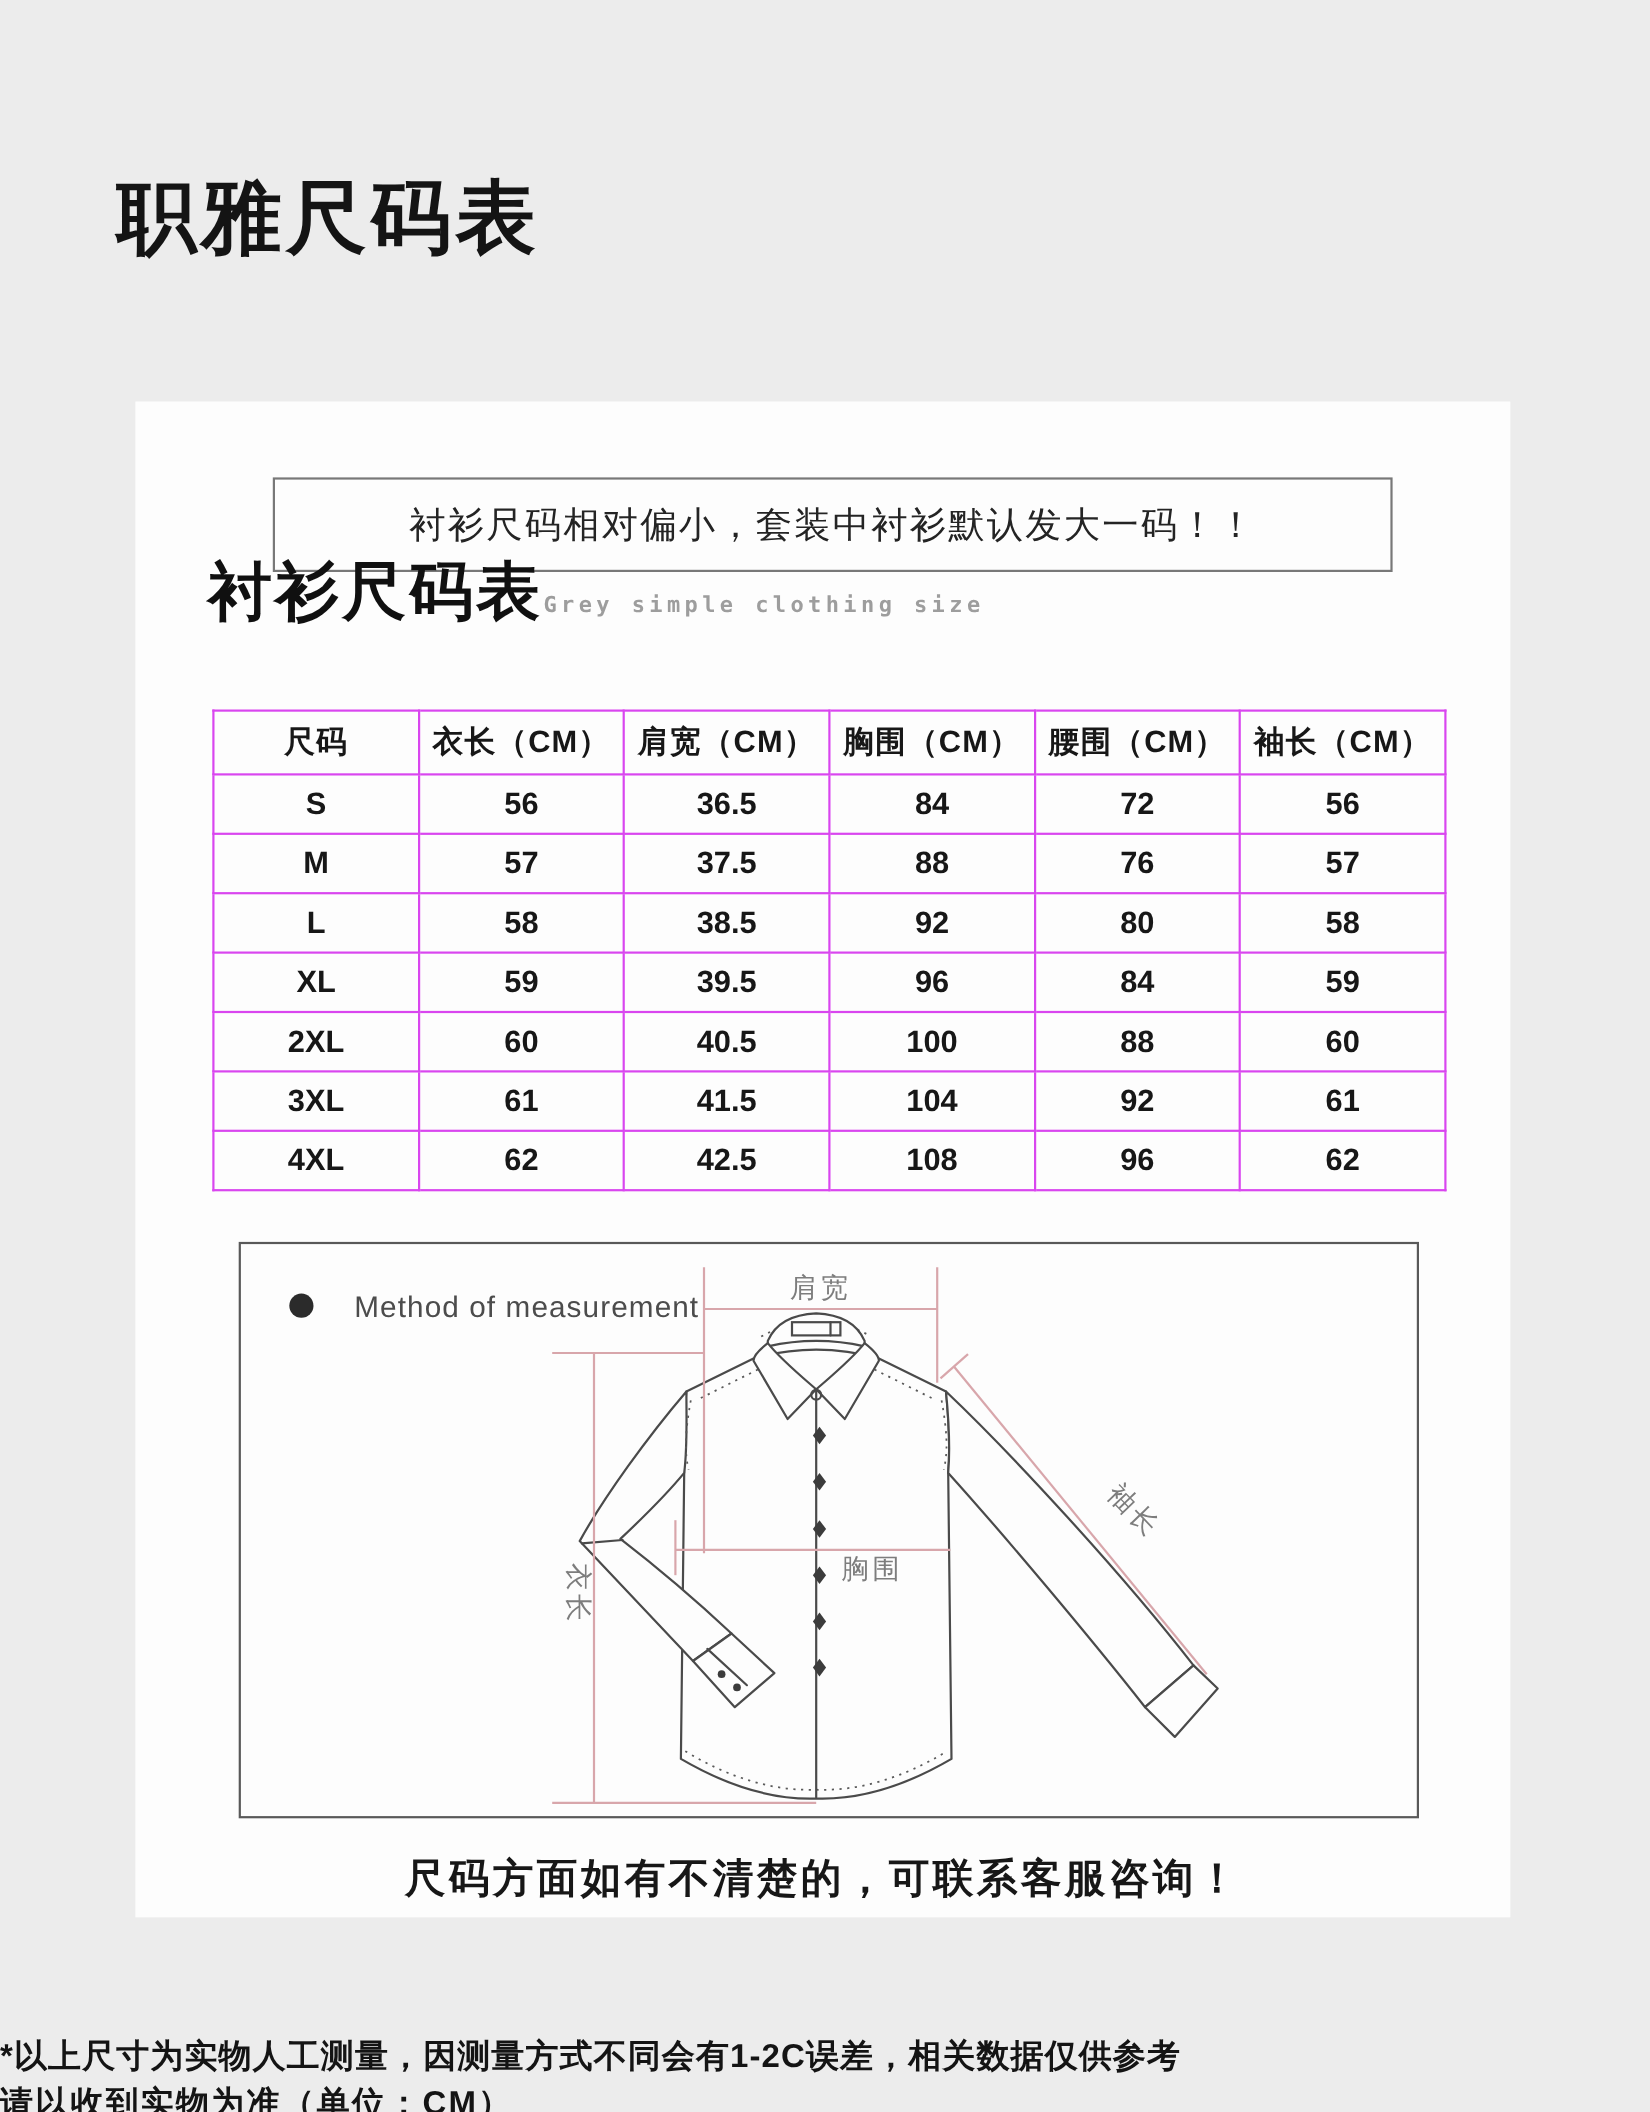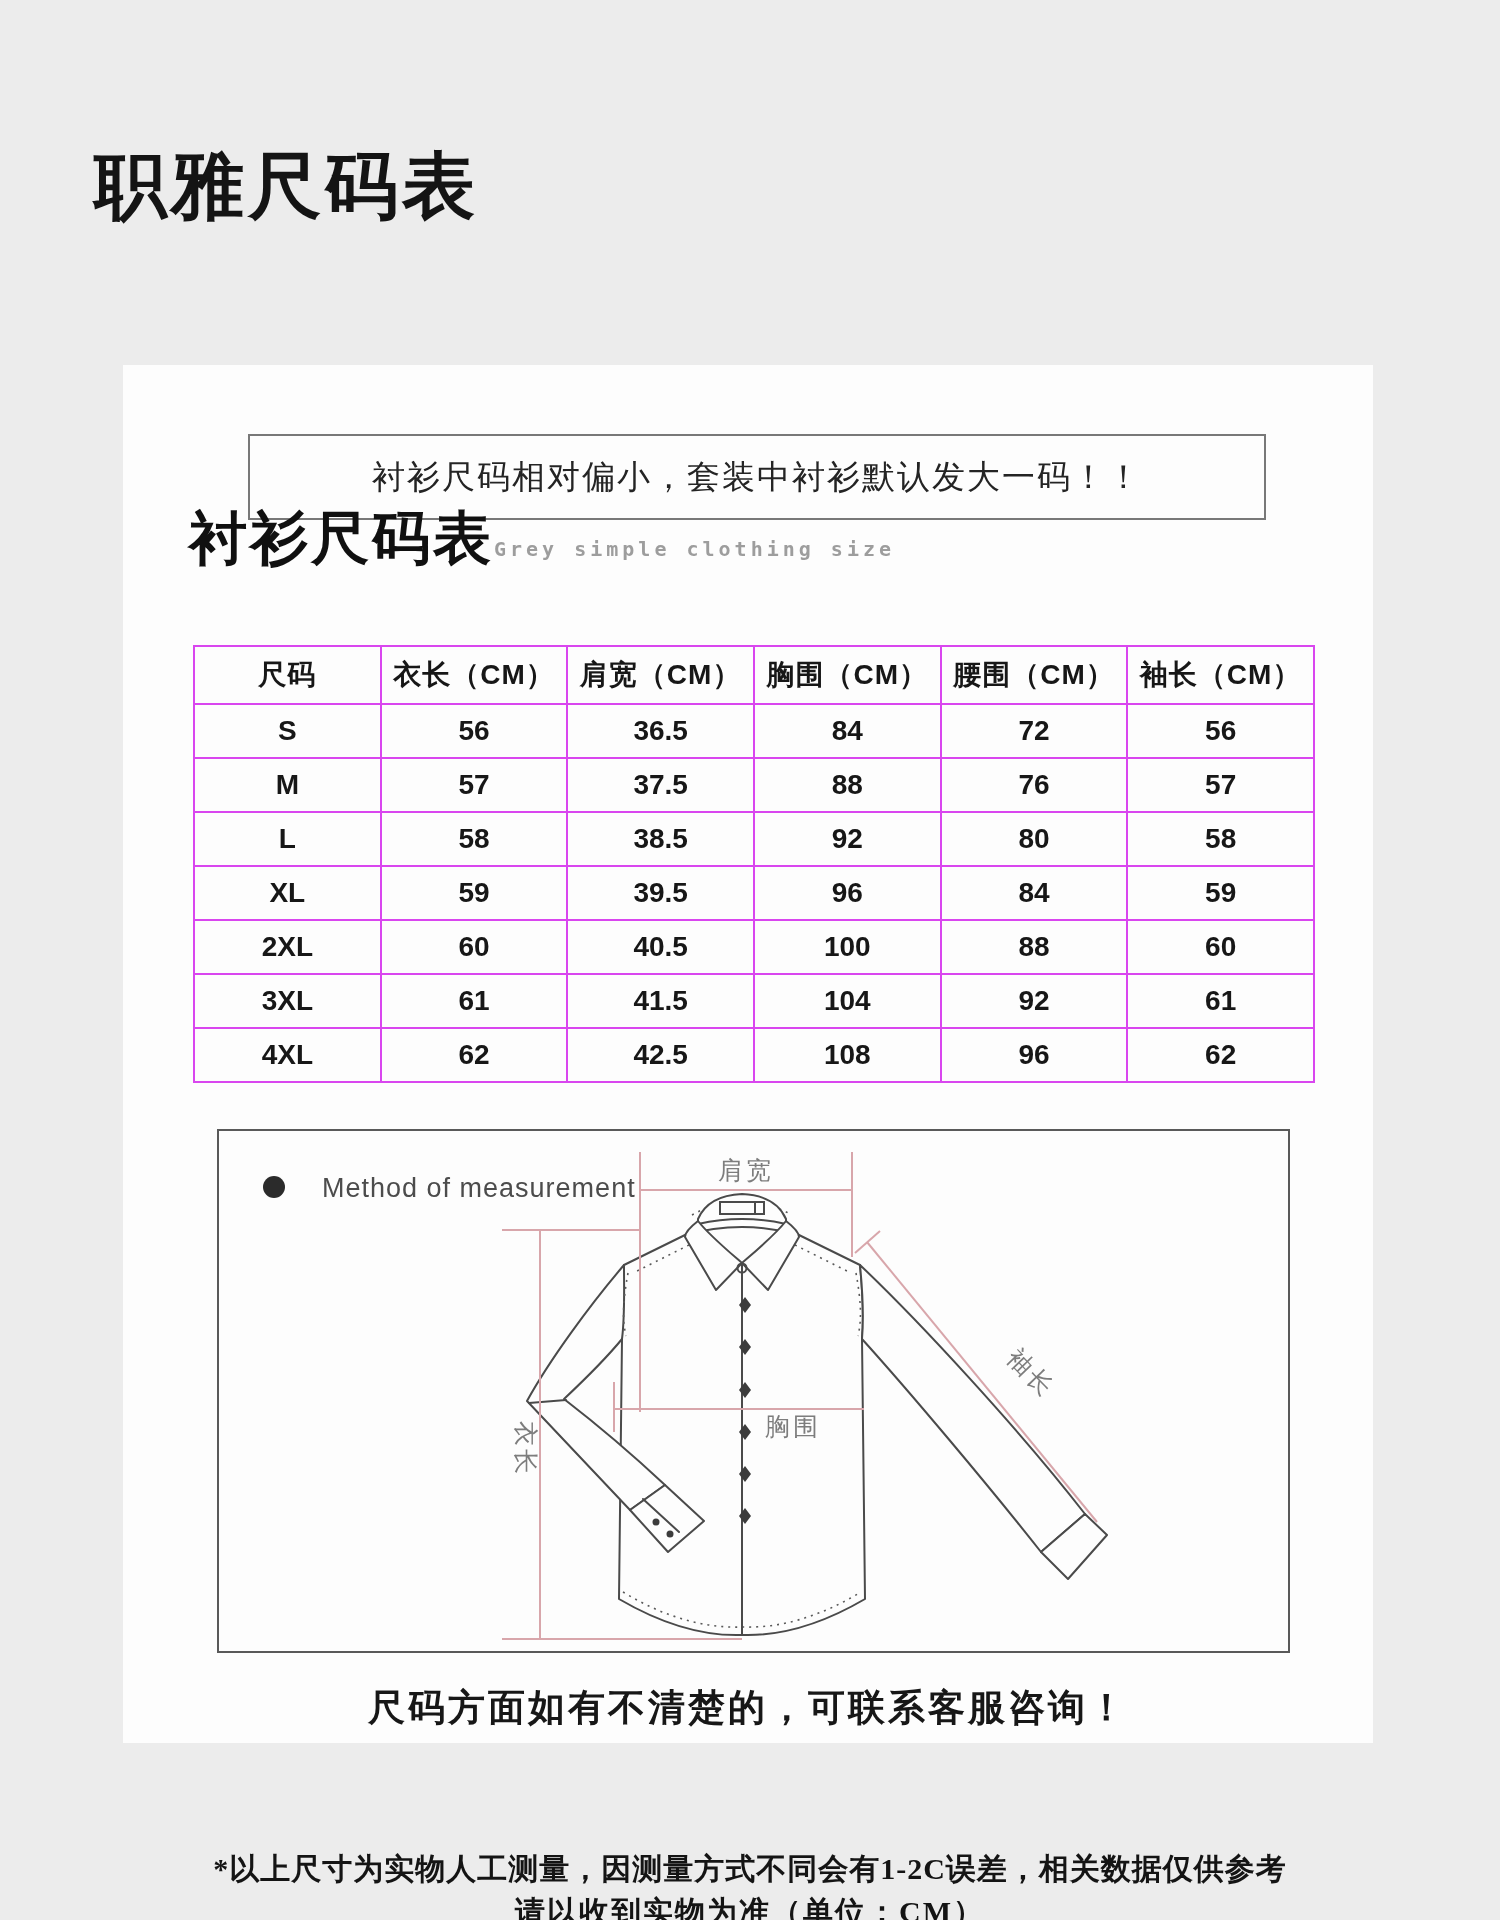--- a/index.html
+++ b/index.html
@@ -1,19 +1,19 @@
 <!DOCTYPE html>
 <html><head>
 <meta charset="utf-8">
 <style>
   html,body{margin:0;padding:0;}
   body{font-family:"Liberation Sans","DejaVu Sans",sans-serif;}
   .page{position:relative;width:1500px;height:1920px;background:#ececec;overflow:hidden;}
 
-  .main-title{position:absolute;left:94px;top:138px;margin:0;font-size:73px;font-weight:900;
+  .main-title{position:absolute;left:94px;top:138px;margin:12px;font-size:73px;font-weight:900;
     color:#141414;letter-spacing:4px;}
 
   .card{position:absolute;left:123px;top:365px;width:1250px;height:1378px;background:#fdfdfd;}
 
   .notice{position:absolute;left:125px;top:57px;width:1014px;height:82px;border:2px solid #787878;
     display:flex;align-items:center;justify-content:center;font-size:33px;letter-spacing:2px;
     color:#242424;font-weight:500;background:#fdfdfd;margin-top:12px;}
 
   .heading-row{position:absolute;left:66px;top:144px;display:flex;align-items:flex-end;}
   .section-title{margin:0;font-size:58px;font-weight:900;letter-spacing:3px;color:#101010;line-height:1;}
@@ -26,21 +26,21 @@
   .size-table th{font-weight:700;height:56px;letter-spacing:1px;}
   .size-table td{font-weight:600;height:52px;}
 
   .diagram{position:absolute;left:94px;top:764px;width:1069px;height:520px;border:2px solid #595959;
     background:#fdfdfd;}
   .diagram svg{width:100%;height:100%;display:block;}
 
   .contact{position:absolute;left:0;top:1318px;width:100%;text-align:center;font-size:37px;
     font-weight:700;letter-spacing:3px;color:#171717;}
 
-  .footnote{position:absolute;left:0;width:100%;text-align:center;font-weight:700;color:#141414;font-family:Liberation Serif, serif;}
+  .footnote{position:absolute;left:0;width:100%;font-weight:700;color:#141414;}
   .fn1{top:1849px;font-size:30px;letter-spacing:1px;}
   .fn2{top:1892px;font-size:30px;letter-spacing:2px;}
 
   
   .shirt{stroke:#4a4a4a;stroke-width:2;fill:#fdfdfd;stroke-linejoin:round;stroke-linecap:round;}
   .shirtline{stroke:#4a4a4a;stroke-width:2;fill:none;stroke-linecap:round;}
   .stitch{stroke:#5a5a5a;stroke-width:1.6;fill:none;stroke-dasharray:2 5;}
   .pink{stroke:#d8a6ab;stroke-width:2;fill:none;}
   .mlabel{fill:#7d7d7d;font-size:25px;letter-spacing:3px;font-weight:500;}
   .btn{fill:#3c3c3c;stroke:none;}

